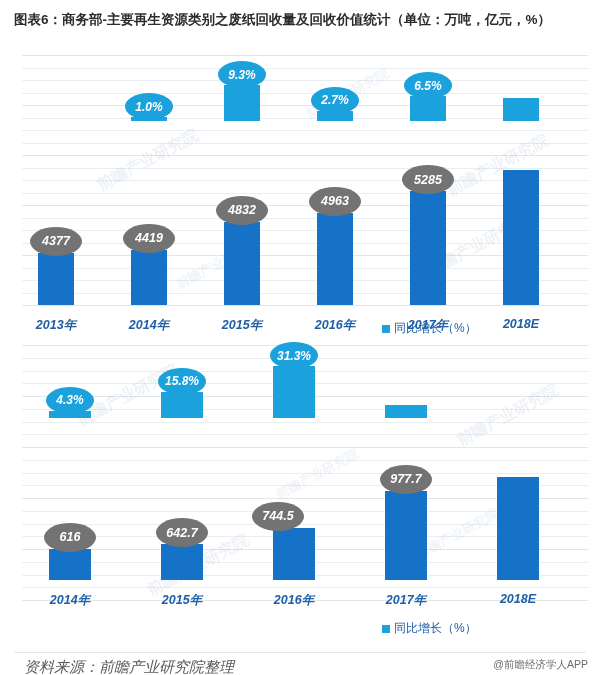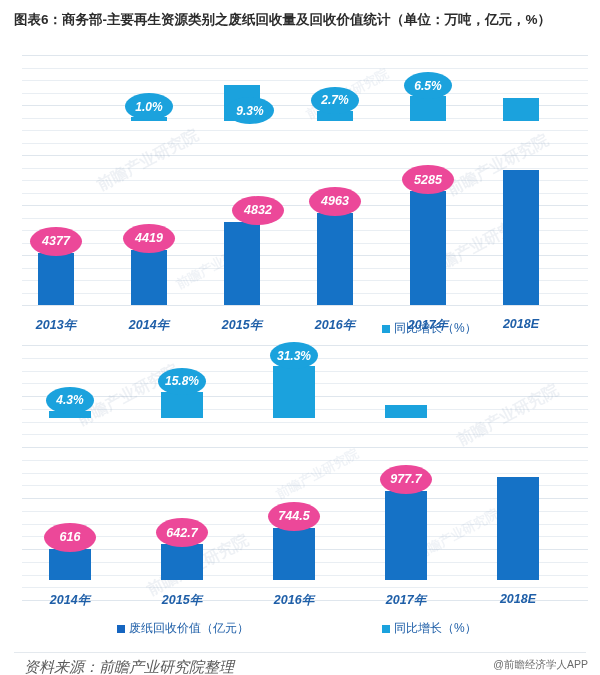--- a/index.html
+++ b/index.html
@@ -87,21 +87,21 @@
     font-style: italic;
     font-weight: bold;
     text-align: center;
     line-height: 1;
     display: flex;
     align-items: center;
     justify-content: center;
     white-space: nowrap;
   }
   .bubble-main {
-    background: #ec4899;
+    background: #737373;
     width: 52px;
     height: 29px;
     font-size: 12.5px;
   }
   .bubble-growth {
     background: #1ba2dd;
     width: 48px;
     height: 27px;
     font-size: 12px;
   }
@@ -217,23 +217,23 @@
       <div class="wm" style="left: 400px; top: 180px;">前瞻产业研究院</div>
       <div class="bar bar-main" style="left: 16px; width: 36px; height: 52.4475px; bottom: auto; top: 197.553px;"></div>
       <div class="bubble bubble-main" style="left: 34px; top: 171.553px;">4377</div>
       <div class="axis-label" style="left: 34px; top: 262px; font-style: italic;">2013年</div>
       <div class="bar bar-growth" style="left: 109px; width: 36px; height: 4px; bottom: auto; top: 62px;"></div>
       <div class="bubble bubble-growth" style="left: 127px; top: 38px;">1.0%</div>
       <div class="bar bar-main" style="left: 109px; width: 36px; height: 55.2825px; bottom: auto; top: 194.718px;"></div>
       <div class="bubble bubble-main" style="left: 127px; top: 168.718px;">4419</div>
       <div class="axis-label" style="left: 127px; top: 262px;">2014年</div>
       <div class="bar bar-growth" style="left: 202px; width: 36px; height: 35.65px; bottom: auto; top: 30.35px;"></div>
-      <div class="bubble bubble-growth" style="left: 228px; top: 6.35px; margin-top: 36px;">9.3%</div>
+      <div class="bubble bubble-growth" style="left: 220px; top: 6.35px;">9.3%</div>
       <div class="bar bar-main" style="left: 202px; width: 36px; height: 83.16px; bottom: auto; top: 166.84px;"></div>
-      <div class="bubble bubble-main" style="left: 236px; top: 140.84px; font-style: italic;">4832</div>
+      <div class="bubble bubble-main" style="left: 220px; top: 140.84px; font-style: italic;">4832</div>
       <div class="axis-label" style="left: 220px; top: 262px;">2015年</div>
       <div class="bar bar-growth" style="left: 295px; width: 36px; height: 10.35px; bottom: auto; top: 55.65px;"></div>
       <div class="bubble bubble-growth" style="left: 313px; top: 31.65px;">2.7%</div>
       <div class="bar bar-main" style="left: 295px; width: 36px; height: 92.0025px; bottom: auto; top: 157.998px;"></div>
       <div class="bubble bubble-main" style="left: 313px; top: 131.998px;">4963</div>
       <div class="axis-label" style="left: 313px; top: 262px;">2016年</div>
       <div class="bar bar-growth" style="left: 388px; width: 36px; height: 24.9167px; bottom: auto; top: 41.0833px;"></div>
       <div class="bubble bubble-growth" style="left: 406px; top: 17.0833px;">6.5%</div>
       <div class="bar bar-main" style="left: 388px; width: 36px; height: 113.737px; bottom: auto; top: 136.262px;"></div>
       <div class="bubble bubble-main" style="left: 406px; top: 110.262px;">5285</div>
@@ -287,36 +287,32 @@
       <div class="bubble bubble-main" style="left: 48px; top: 177.59px;">616</div>
       <div class="axis-label" style="left: 48px; top: 247px;">2014年</div>
       <div class="bar bar-growth" style="left: 139px; width: 42px; height: 26.1829px; bottom: auto; top: 46.8171px;"></div>
       <div class="bubble bubble-growth" style="left: 160px; top: 22.8171px;">15.8%</div>
       <div class="bar bar-main" style="left: 139px; width: 42px; height: 35.6891px; bottom: auto; top: 199.311px;"></div>
       <div class="bubble bubble-main" style="left: 160px; top: 173.311px;">642.7</div>
       <div class="axis-label" style="left: 160px; top: 247px;">2015年</div>
       <div class="bar bar-growth" style="left: 251px; width: 42px; height: 51.8686px; bottom: auto; top: 21.1314px;"></div>
       <div class="bubble bubble-growth" style="left: 272px; top: -2.86857px;">31.3%</div>
       <div class="bar bar-main" style="left: 251px; width: 42px; height: 52.0032px; bottom: auto; top: 182.997px;"></div>
-      <div class="bubble bubble-main" style="left: 272px; top: 156.997px;">744.5</div>
+      <div class="bubble bubble-main" style="left: 256px; top: 156.997px;">744.5</div>
       <div class="axis-label" style="left: 272px; top: 247px;">2016年</div>
       <div class="bar bar-growth" style="left: 363px; width: 42px; height: 13.2571px; bottom: auto; top: 59.7429px;"></div>
       <div class="bar bar-main" style="left: 363px; width: 42px; height: 89.375px; bottom: auto; top: 145.625px;"></div>
       <div class="bubble bubble-main" style="left: 384px; top: 119.625px;">977.7</div>
       <div class="axis-label" style="left: 384px; top: 247px;">2017年</div>
       <div class="bar bar-main" style="left: 475px; width: 42px; height: 102.564px; bottom: auto; top: 132.436px;"></div>
       <div class="axis-label" style="left: 496px; top: 247px;">2018E</div>
     </div>
 </div>
 
 <div class="legend" id="legend-bottom">
-  <div class="legend-item series1">
-    <span class="legend-swatch sw-main"></span>
-    <span>废纸回收价值（亿元）</span>
-  </div>
   <div class="legend-item series2">
     <span class="legend-swatch sw-growth"></span>
     <span>同比增长（%）</span>
   </div>
 </div>
 
 <div class="footer">
   <div class="footer-line"></div>
   <div class="footer-left">资料来源：前瞻产业研究院整理</div>
   <div class="footer-right">@前瞻经济学人APP</div>

